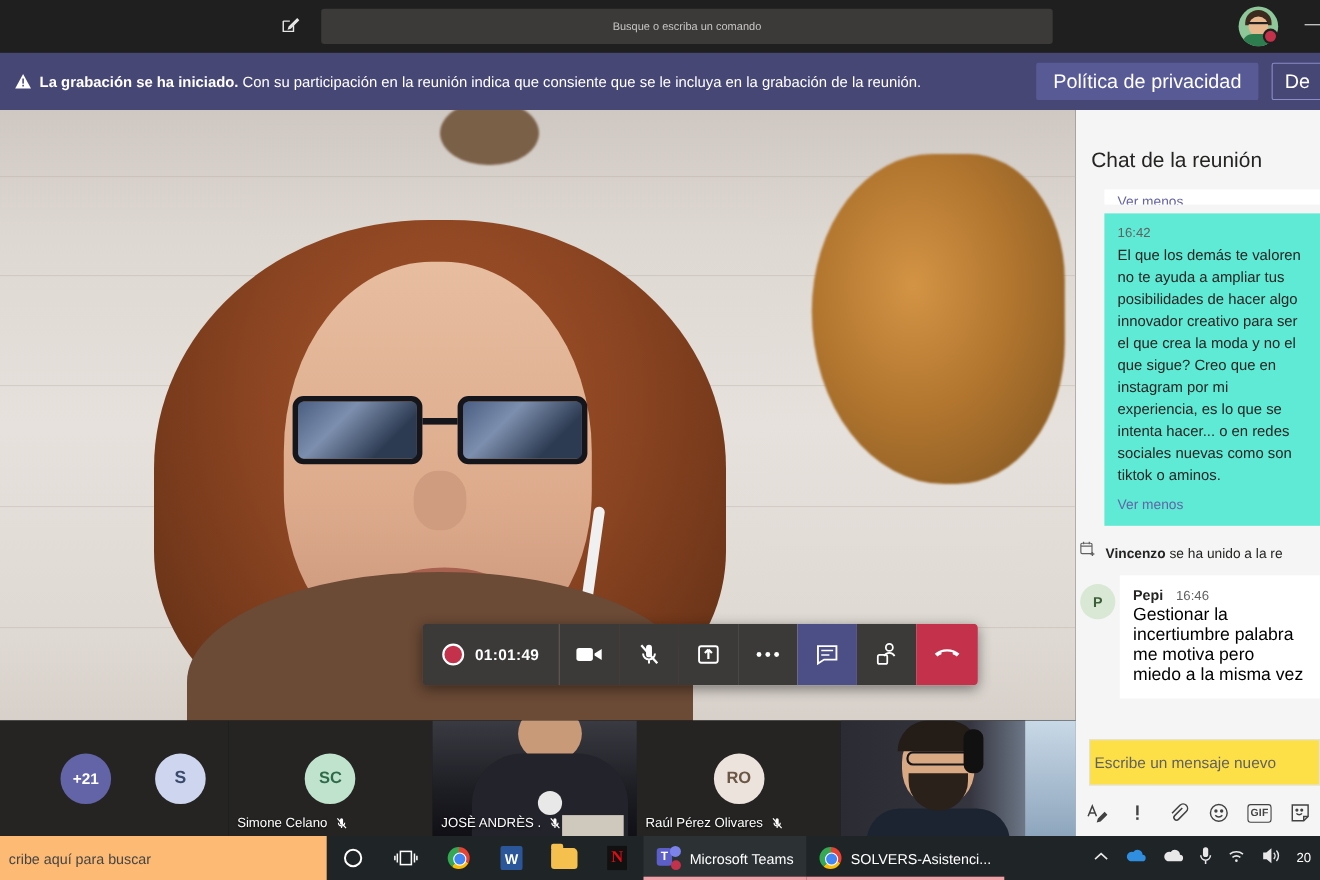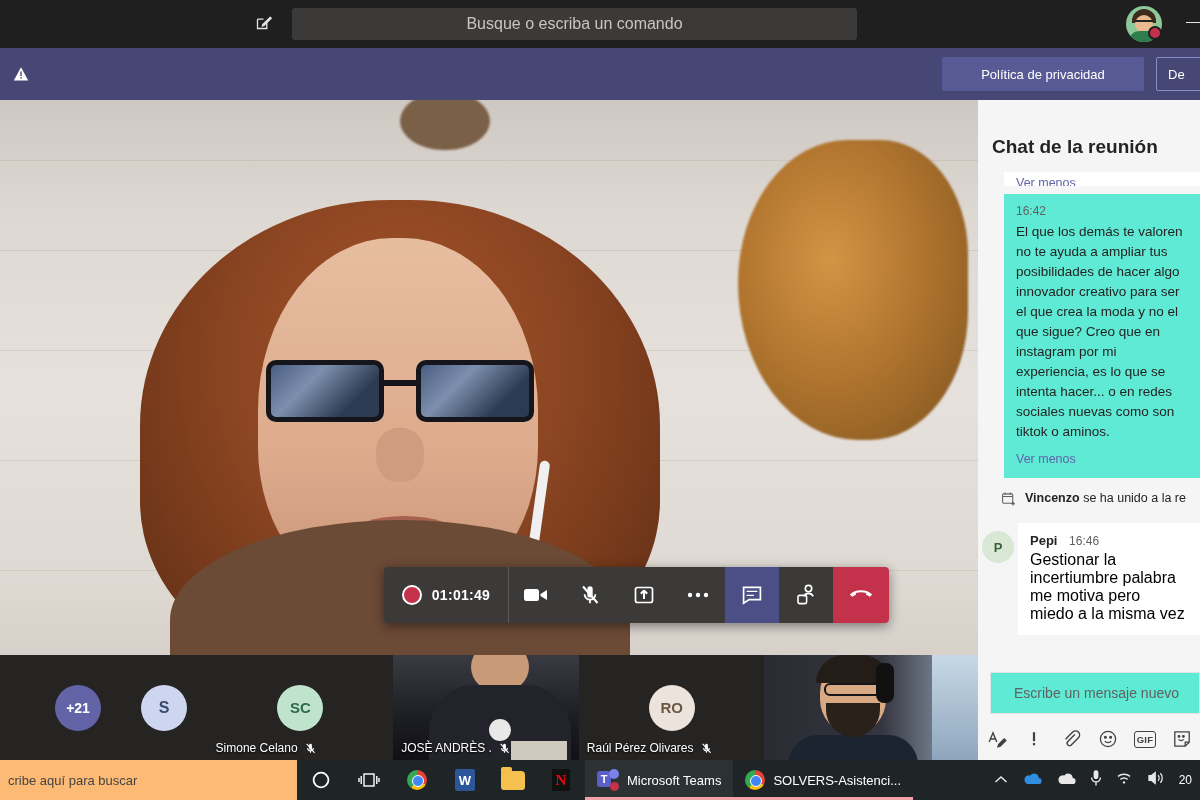--- a/index.html
+++ b/index.html
@@ -14,24 +14,24 @@
   .titlebar {
     position: absolute; top: 0; left: 0; width: 1200px; height: 48px;
     background: #201f1f; display: flex; align-items: center;
   }
   .tb-compose {
     position: absolute; left: 250px; top: 10px;
     width: 28px; height: 28px; display: flex; align-items: center; justify-content: center;
     color: #e6e6e6;
   }
   .tb-search {
-    position: absolute; left: 292px; top: 8px; width: 565px; height: 32px;
+    position: absolute; left: 292px; top: 8px; width: 665px; height: 32px;
     background: #3b3a39; border-radius: 3px;
     display: flex; align-items: center; justify-content: center;
-    color: #c8c6c4; font-size: 16px;
+    color: #c8c6c4; font-size: 10px;
   }
   .tb-avatar {
     position: absolute; left: 1126px; top: 6px;
     width: 36px; height: 36px; border-radius: 50%;
     background: #8ec89a; overflow: hidden;
   }
   .tb-avatar .face-hair {
     position: absolute; left: 6px; top: 3px; width: 24px; height: 14px;
     background: #3b2a1d; border-radius: 12px 12px 0 0;
   }
@@ -61,21 +61,21 @@
     position: absolute; top: 48px; left: 0; width: 1200px; height: 52px;
     background: #464775; display: flex; align-items: center; padding-left: 10px;
     color: #ffffff;
   }
   .banner-icon { width: 22px; display:flex; align-items:center; justify-content:center; }
   .banner-text { font-size: 13.5px; margin-left: 4px; white-space: nowrap; }
   .banner-text b { font-weight: 700; }
   .banner-btn {
     position: absolute; top: 57px; height: 34px;
     background: #585a96; color: #fff; border: none;
-    font-family: "Liberation Sans", sans-serif; font-size: 13px;
+    font-family: "Liberation Sans", sans-serif; font-size: 18px;
     border-radius: 2px; cursor: pointer;
   }
   .banner-btn.primary { left: 942px; width: 202px; }
   .banner-btn.secondary {
     left: 1156px; width: 90px; background: transparent; border: 1px solid #8b8cc7;
     text-align: left; padding-left: 11px;
   }
 
   
   .stage {
@@ -225,60 +225,59 @@
   .vid-last .shoulders { position:absolute; left:24px; top:80px; width:130px; height:30px; background:#1b2430; border-radius:40px 40px 0 0; }
   .vid-last .window { position:absolute; right:0; top:0; width:46px; height:105px; background:linear-gradient(180deg,#c8d8e6,#8ea6bd); }
 
   
   .chatpanel {
     position: absolute; top: 100px; left: 978px; width: 222px; height: 660px;
     background: #f5f5f5; overflow: hidden;
   }
   .chat-title {
     position: absolute; top: 36px; left: 14px;
-    font-size: 19px; font-weight: 700; color: #252423;
+    font-size: 19px; font-weight: 400; color: #252423;
   }
   .chat-scroll {
     position: absolute; top: 72px; left: 0; width: 222px; height: 490px; overflow: hidden;
   }
   .bubble {
     margin: 0 0 0 26px; width: 196px; background: #5eead4; padding: 10px 12px 12px 12px;
   }
   .bubble .time { font-size: 12px; color: #616161; margin-bottom: 4px; }
   .bubble .body { font-size: 13.5px; color: #252423; line-height: 20px; }
   .bubble .more-link { font-size: 12.5px; color: #6264a7; margin-top: 10px; cursor:pointer; }
   .cut-link {
     margin-left: 26px; width: 196px; background: #fff; padding: 4px 12px 0 12px;
     font-size: 12.5px; color: #6264a7; height: 14px; overflow: hidden;
   }
   .sysmsg {
-    display: flex; align-items: flex-start; gap: 8px;
+    display: flex; align-items: flex-end; gap: 8px;
     padding: 13px 0 13px 3px; font-size: 12.5px; color: #252423;
     white-space: nowrap;
-    margin-left: 20px;
   }
   .sysmsg b { font-weight: 700; }
   .msg-row { display: flex; align-items: flex-start; }
   .msg-avatar {
     width: 32px; height: 32px; border-radius: 50%; background: #d9e8d4; color: #3b5e36;
     display:flex; align-items:center; justify-content:center;
     font-size: 13px; font-weight: 600; margin: 8px 4px 0 4px; flex: 0 0 32px;
   }
   .msg-body { background:#fff; padding: 10px 12px 12px 12px; width: 196px; }
   .msg-head { font-size: 13px; margin-bottom: 3px; }
   .msg-head .who { font-weight: 700; color:#252423; }
   .msg-head .ts { color:#616161; font-size: 12px; margin-left: 8px; }
 
   .composer {
     position: absolute; left: 0; bottom: 0; width: 222px; height: 98px; background:#f5f5f5;
   }
   .composer-box {
     position:absolute; left: 12px; top: 10px; width: 210px; height: 42px;
-    background:#5eead4; border:1px solid #e1e1e1; display:flex; align-items:center;
-    padding-left: 23px; color:#616161; font-size: 14px;
+    background:#fde047; border:1px solid #e1e1e1; display:flex; align-items:center;
+    padding-left: 4px; color:#616161; font-size: 14px;
   }
   .composer-tools {
     position:absolute; left: 8px; top: 62px; width: 214px; height: 30px;
     display:flex; align-items:center; gap: 15px; color:#424242;
   }
   .ctool { width: 22px; height: 22px; display:flex; align-items:center; justify-content:center; cursor:pointer; }
   .gif-box {
     width: 24px; height: 17px; border:1.6px solid #424242; border-radius:3px;
     font-size: 9.5px; font-weight: 700; display:flex; align-items:center; justify-content:center;
     letter-spacing: .2px;
@@ -348,20 +347,23 @@
 </div>
 
 <div class="banner">
   <div class="banner-icon">
     <svg width="16" height="16" viewBox="0 0 16 16" fill="#fff">
       <path d="M8 1.2 15.2 14.4H.8z"></path>
       <rect x="7.3" y="5.4" width="1.4" height="4.6" fill="#464775"></rect>
       <rect x="7.3" y="11.1" width="1.4" height="1.5" fill="#464775"></rect>
     </svg>
   </div>
+  <div class="banner-text">
+    <b>La grabación se ha iniciado.</b><span> Con su participación en la reunión indica que consiente que se le incluya en la grabación de la reunión.</span>
+  </div>
 </div>
 <button class="banner-btn primary">Política de privacidad</button>
 <button class="banner-btn secondary">De</button>
 
 <div class="stage">
   <div class="stage-bg"></div>
   <div class="wall-lines">
     <i style="top:60px"></i>
       <i style="top:150px"></i>
       <i style="top:250px"></i>

